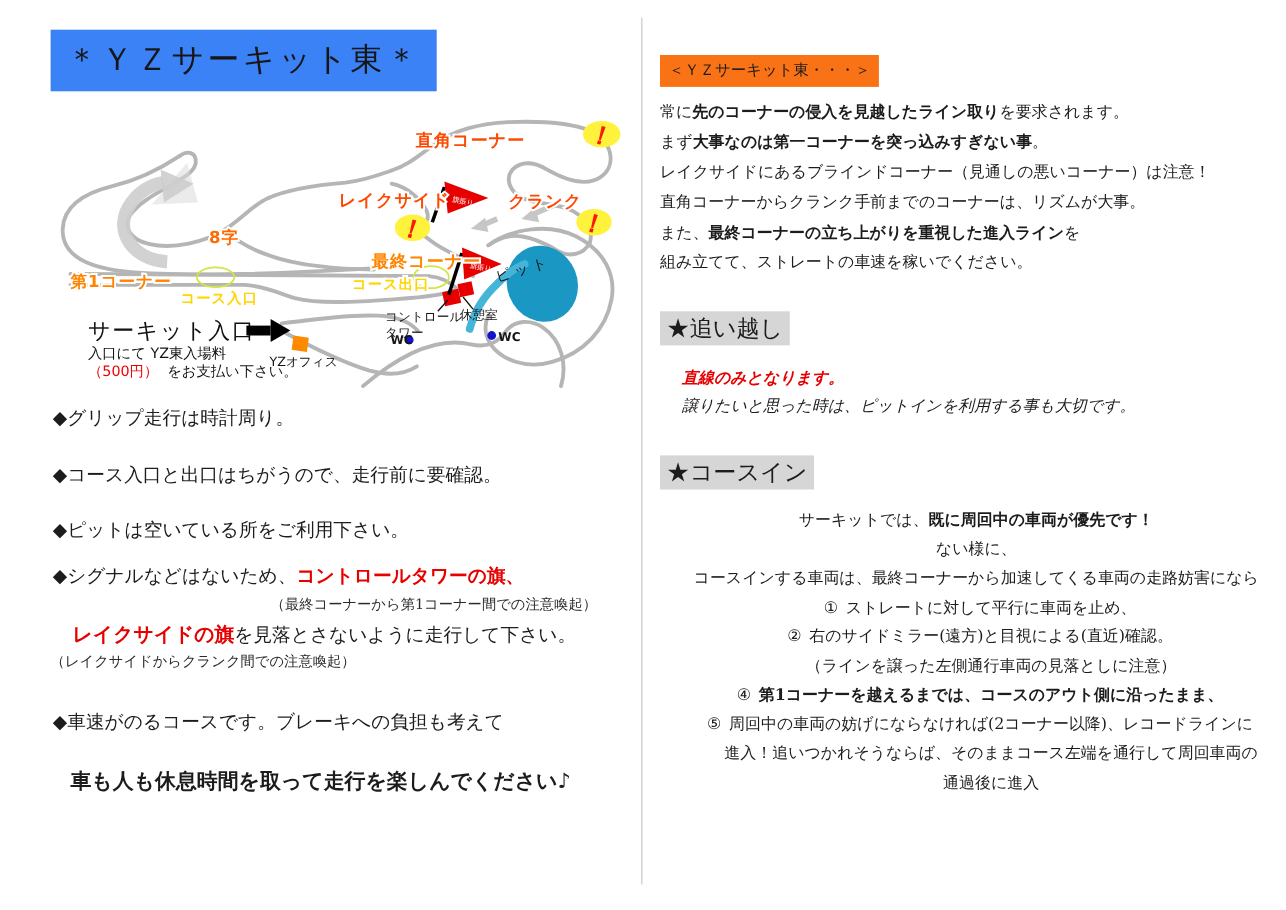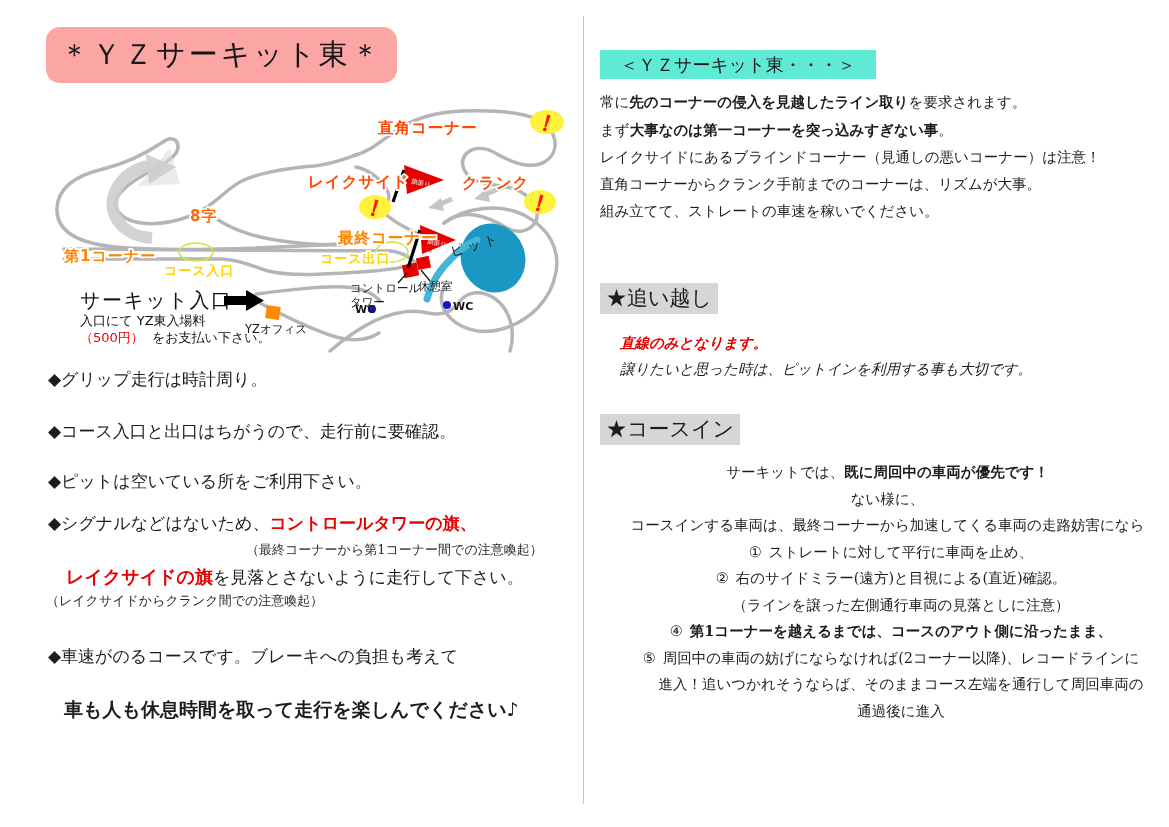--- a/index.html
+++ b/index.html
@@ -3,34 +3,34 @@
 <meta charset="utf-8">
 <style>
   html,body { margin:0; padding:0; background:#fff; }
   .page {
     position:relative; width:1169px; height:827px; background:#ffffff;
     font-family:"DejaVu Serif","Liberation Serif",serif; color:#1c1c1c; overflow:hidden;
   }
   .divider { position:absolute; left:583px; top:16px; width:1px; height:788px; background:#c4c4c4; }
 
   .title {
-    position:absolute; left:46px; top:27px; background:#fca5a5; color:#161616;
-    font-size:29px; letter-spacing:3px; padding:8px 14px; white-space:nowrap;border-radius:14px;
+    position:absolute; left:46px; top:27px; background:#3b82f6; color:#161616;
+    font-size:29px; letter-spacing:3px; padding:8px 14px; white-space:nowrap;
   }
 
   .map-svg { position:absolute; left:0; top:84px; width:583px; height:278px; }
 
   .note { position:absolute; font-size:17px; white-space:nowrap; }
   .note-sub { position:absolute; font-size:13px; color:#2a2a2a; white-space:nowrap; }
   .red { color:#e60000; }
   .bold { font-weight:bold; }
 
   .rc { position:absolute; left:600px; width:562px; font-size:14.5px; line-height:27px; }
   .rc p { margin:0; white-space:nowrap; }
-  .h-small { display:inline-block; background:#5eead4; font-size:18px; padding:1px 20px; margin-bottom:9px; }
+  .h-small { display:inline-block; background:#f97316; font-size:14px; padding:1px 8px; margin-bottom:9px; }
   .h-star  { display:inline-block; background:#d6d6d6; font-size:21px; padding:2px 6px; }
   .ot-body { margin:15px 0 0 20px;font-style:italic; }
   .ci-body { margin:14px 0 0 13px; line-height:26.5px;text-align:center; }
   .item { white-space:nowrap; }
   .item .num { display:inline-block; width:27px; }
   .cont { padding-left:27px; white-space:nowrap; }
 </style>
 </head>
 <body>
 
@@ -159,20 +159,21 @@
 
   <div class="note" style="top:645px;left:48px">◆車速がのるコースです。ブレーキへの負担も考えて</div>
   <div class="note bold" style="top:697px;left:64px;font-size:19px">車も人も休息時間を取って走行を楽しんでください♪</div>
 
   <div class="rc" style="top:50px">
     <div class="h-small">＜ＹＺサーキット東・・・＞</div>
     <p><span>常に</span><b>先のコーナーの侵入を見越したライン取り</b><span>を要求されます。</span></p>
     <p><span>まず</span><b>大事なのは第一コーナーを突っ込みすぎない事</b><span>。</span></p>
     <p>レイクサイドにあるブラインドコーナー（見通しの悪いコーナー）は注意！</p>
     <p>直角コーナーからクランク手前までのコーナーは、リズムが大事。</p>
+    <p><span>また、</span><b>最終コーナーの立ち上がりを重視した進入ライン</b><span>を</span></p>
     <p>組み立てて、ストレートの車速を稼いでください。</p>
   </div>
 
   <div class="rc" style="top:283px">
     <div class="h-star">★追い越し</div>
     <div class="ot-body">
       <p class="red bold">直線のみとなります。</p>
       <p>譲りたいと思った時は、ピットインを利用する事も大切です。</p>
     </div>
   </div>

